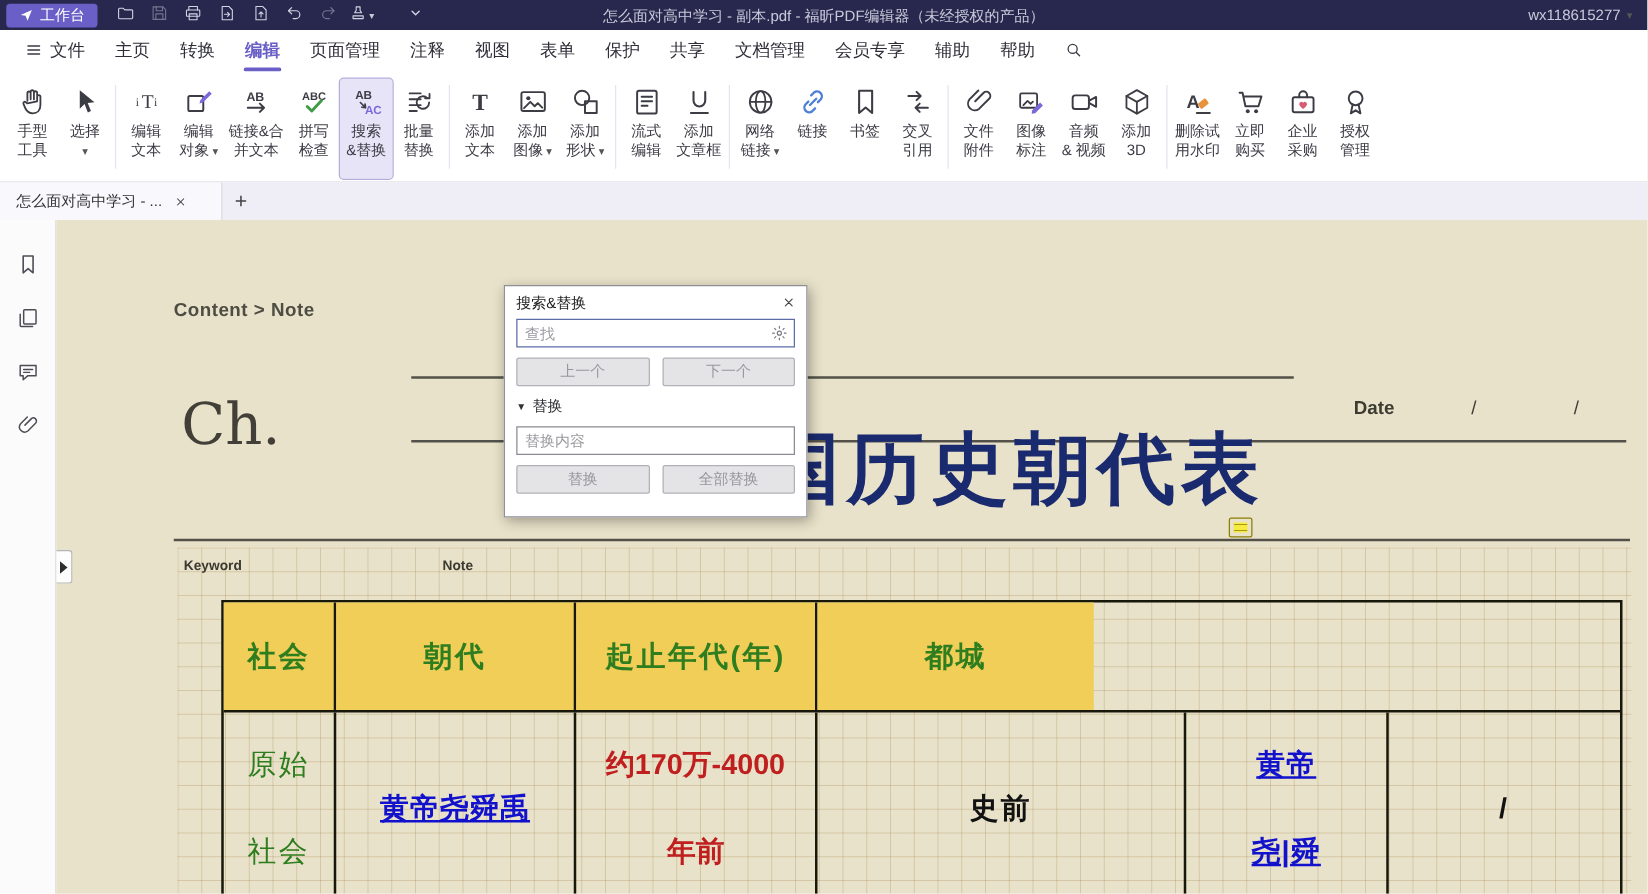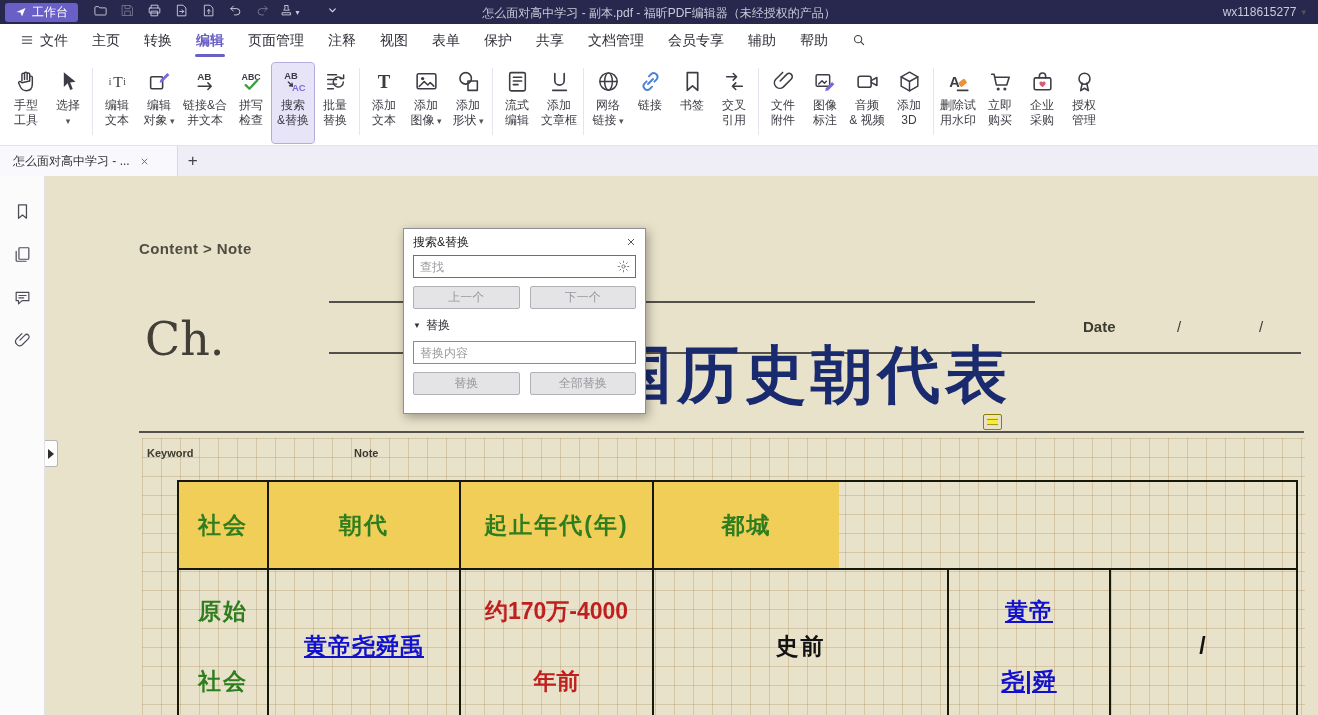--- a/index.html
+++ b/index.html
@@ -70,21 +70,21 @@
 .grid-layer{position:absolute;left:97px;top:262px;width:1163px;height:277px;background-image:linear-gradient(to right,rgba(150,118,55,.25) 1px,transparent 1px),linear-gradient(to bottom,rgba(150,118,55,.25) 1px,transparent 1px);background-size:19px 19px;}
 .dtable{position:absolute;left:132px;top:304px;border:2px solid #17170a;z-index:2;}
 .trow{display:flex;}
 .thead{height:88px;border-bottom:2px solid #17170a;}
 .tbody{height:152px;}
 .tcell{border-right:2px solid #17170a;display:flex;align-items:center;justify-content:center;}
 .tcell:last-child{border-right:none;}
 .hcell{background:var(--table-yellow);color:var(--table-green);font-size:23px;font-weight:bold;letter-spacing:2px;}
 .bcell{flex-direction:column;font-size:23px;}
 .bcell.multi{justify-content:space-around;padding:6px 0;}
-.t-green{color:var(--table-green);font-weight:bold;letter-spacing:2px;}
+.t-green{color:var(--table-green);font-weight:normal;letter-spacing:2px;}
 .t-link{color:var(--link-blue);font-weight:bold;text-decoration:underline;letter-spacing:1px;cursor:pointer;}
 .t-red{color:var(--red-text);font-weight:600;}
 .t-black{color:#121212;font-weight:bold;letter-spacing:2px;}
 
 
 .expand-handle{position:absolute;left:0;top:264px;width:13px;height:27px;background:#fdfdfd;border:1px solid #b5b5b5;border-left:none;border-radius:0 3px 3px 0;display:flex;align-items:center;justify-content:center;z-index:5;}
 .expand-handle::after{content:"";border-left:6px solid #2d2d2d;border-top:5px solid transparent;border-bottom:5px solid transparent;}
 
 
 .dialog{position:absolute;left:403px;top:228px;width:243px;background:#fff;border:1px solid #8f8f98;box-shadow:2px 3px 10px rgba(0,0,0,.35);z-index:50;font-size:12px;}
@@ -537,21 +537,21 @@
     <div class="date-sep s2">/</div>
     <div class="main-title">中国历史朝代表</div>
     <div class="note-icon"></div>
     <div class="kw-label">Keyword</div>
     <div class="note-label">Note</div>
     <div class="dtable">
         <div class="trow thead">
           <div class="tcell hcell" style="width: 90px;">社会</div>
           <div class="tcell hcell" style="width: 192px;">朝代</div>
           <div class="tcell hcell" style="width: 193px;">起止年代(年)</div>
-          <div class="tcell hcell" style="width: 185px;">都城</div>
+          <div class="tcell hcell" style="width: 221px;">都城</div>
         </div>
         <div class="trow tbody">
           <div class="tcell bcell multi" style="width: 90px;">
             <span class="t-green">原始</span>
             <span class="t-green">社会</span>
           </div>
           <div class="tcell bcell" style="width: 192px;">
             <span class="t-link">黄帝尧舜禹</span>
           </div>
           <div class="tcell bcell multi" style="width: 193px;">

